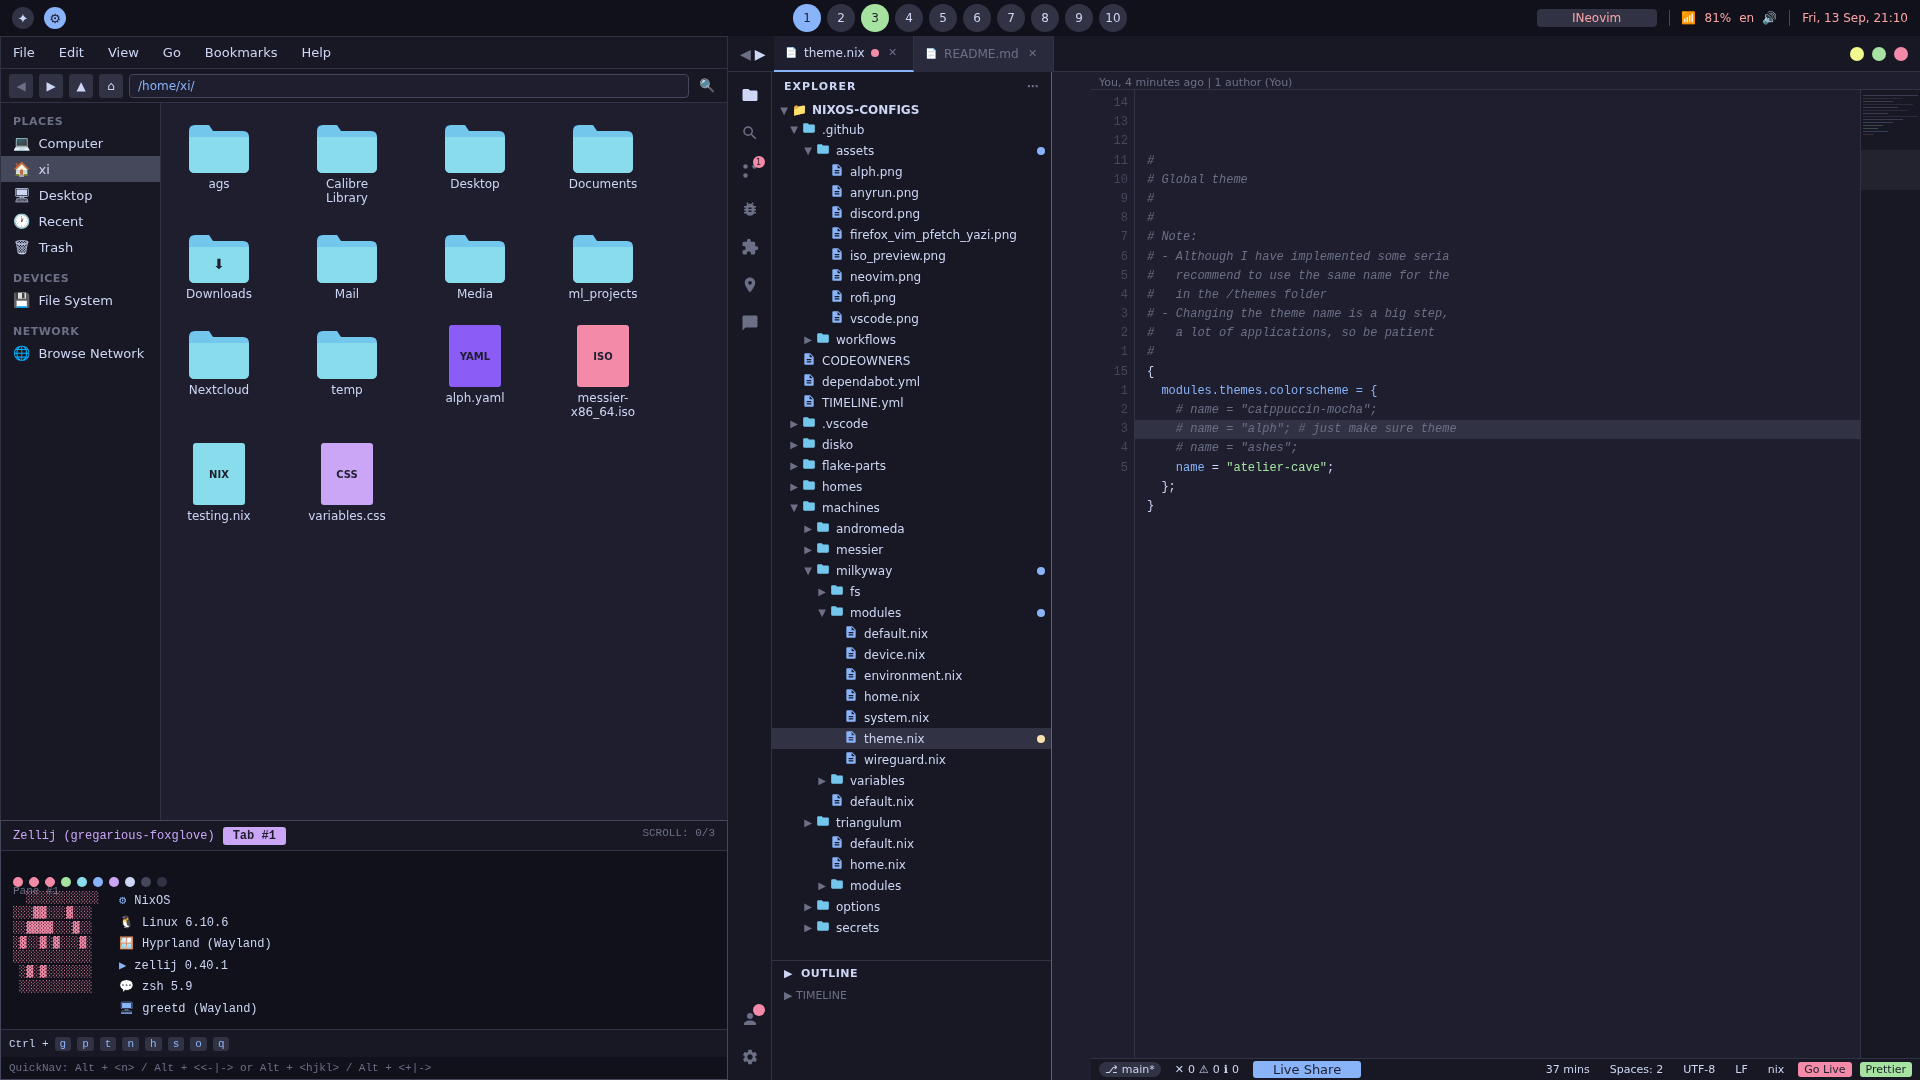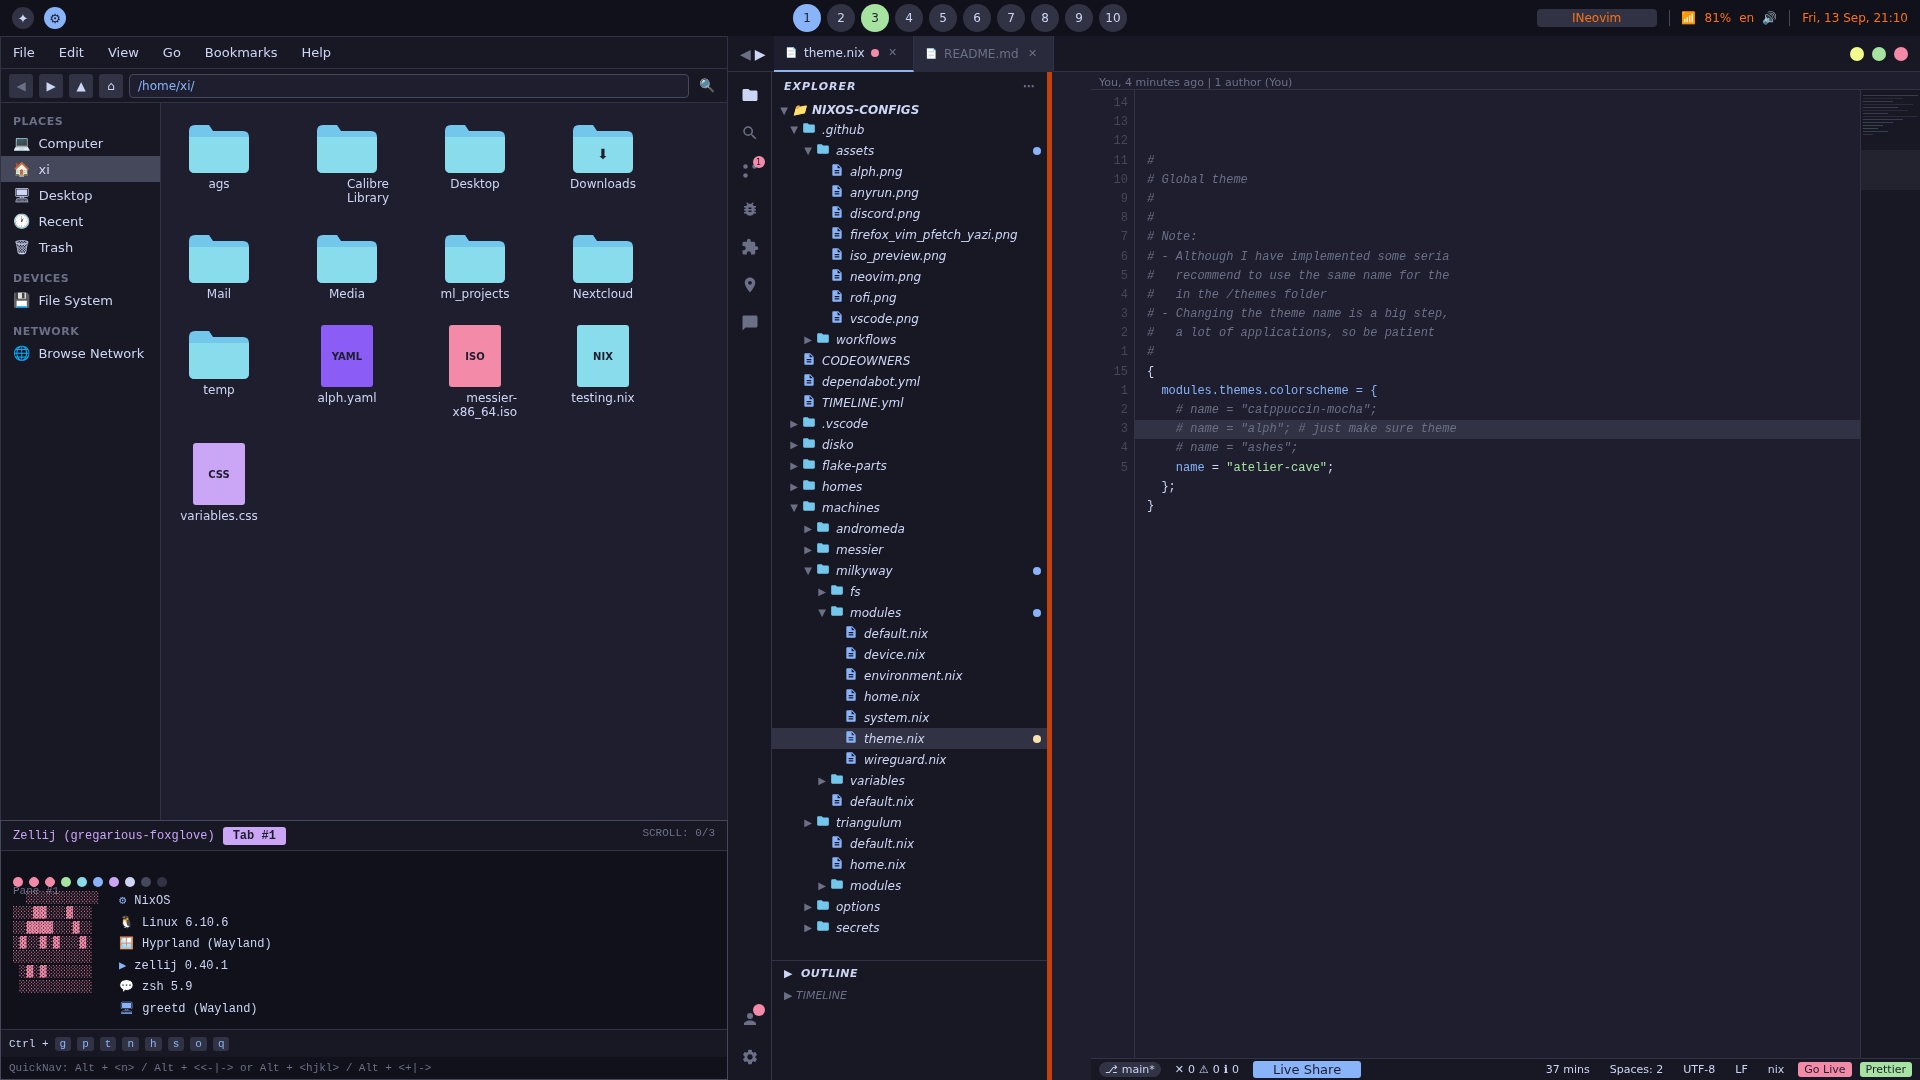--- a/index.html
+++ b/index.html
@@ -66,21 +66,21 @@
     }
     .workspace-btn.highlight {
       background: #a6e3a1;
       color: #1e1e2e;
     }
     #topbar-right {
       display: flex;
       align-items: center;
       gap: 8px;
       font-size: 12px;
-      color: #f97316;
+      color: #fca5a5;
     }
     .topbar-sep {
       width: 1px;
       height: 16px;
       background: #45475a;
       margin: 0 4px;
     }
 
     
     #file-manager {
@@ -240,21 +240,21 @@
       background: #f38ba8;
     }
     .fm-file-icon.css {
       background: #cba6f7;
     }
     .fm-file-icon.yaml {
       background: #8b5cf6;
     }
     .fm-item-label {
       font-size: 12px;
-      text-align: right;
+      text-align: center;
       margin-top: 4px;
       color: #cdd6f4;
       word-break: break-word;
       max-width: 90px;
     }
     #fm-statusbar {
       height: 24px;
       background: #181825;
       border-top: 1px solid #313244;
       display: flex;
@@ -392,26 +392,25 @@
       display: flex;
       flex-direction: column;
       align-items: center;
       gap: 8px;
     }
 
     
     #explorer {
       width: 280px;
       background: #181825;
-      border-right: 5px solid #c2410c;
+      border-right: 1px solid #c2410c;
       display: flex;
       flex-direction: column;
       flex-shrink: 0;
       overflow: hidden;
-      font-style: italic;
     }
     #explorer-header {
       padding: 8px 12px;
       font-size: 11px;
       font-weight: bold;
       color: #cdd6f4;
       text-transform: uppercase;
       letter-spacing: 1px;
       display: flex;
       align-items: center;
@@ -845,20 +844,27 @@
                 <path d="M2 18 L62 18 L62 48 Q62 54 56 54 L8 54 Q2 54 2 48 Z" fill="#89dceb"></path>
               </svg></div>
           <span class="fm-item-label">Calibre Library</span>
         </div>
         <div class="fm-item">
           <div class="fm-folder-icon"><svg viewBox="0 0 64 54">
                 <path d="M2 12 Q2 6 8 6 L22 6 L26 12 L56 12 Q62 12 62 18 L62 48 Q62 54 56 54 L8 54 Q2 54 2 48 Z" fill="#74c7ec"></path>
                 <path d="M2 18 L62 18 L62 48 Q62 54 56 54 L8 54 Q2 54 2 48 Z" fill="#89dceb"></path>
               </svg></div>
           <span class="fm-item-label">Desktop</span>
+        </div>
+        <div class="fm-item">
+          <div class="fm-folder-icon"><svg viewBox="0 0 64 54">
+                <path d="M2 12 Q2 6 8 6 L22 6 L26 12 L56 12 Q62 12 62 18 L62 48 Q62 54 56 54 L8 54 Q2 54 2 48 Z" fill="#74c7ec"></path>
+                <path d="M2 18 L62 18 L62 48 Q62 54 56 54 L8 54 Q2 54 2 48 Z" fill="#89dceb"></path>
+              </svg></div>
+          <span class="fm-item-label">Documents</span>
         </div>
         <div class="fm-item">
           <div class="fm-folder-icon"><svg viewBox="0 0 64 54">
                 <path d="M2 12 Q2 6 8 6 L22 6 L26 12 L56 12 Q62 12 62 18 L62 48 Q62 54 56 54 L8 54 Q2 54 2 48 Z" fill="#74c7ec"></path>
                 <path d="M2 18 L62 18 L62 48 Q62 54 56 54 L8 54 Q2 54 2 48 Z" fill="#89dceb"></path>
                 <text x="32" y="40" text-anchor="middle" font-size="14" fill="#1e1e2e">⬇</text>
               </svg></div>
           <span class="fm-item-label">Downloads</span>
         </div>
         <div class="fm-item">

